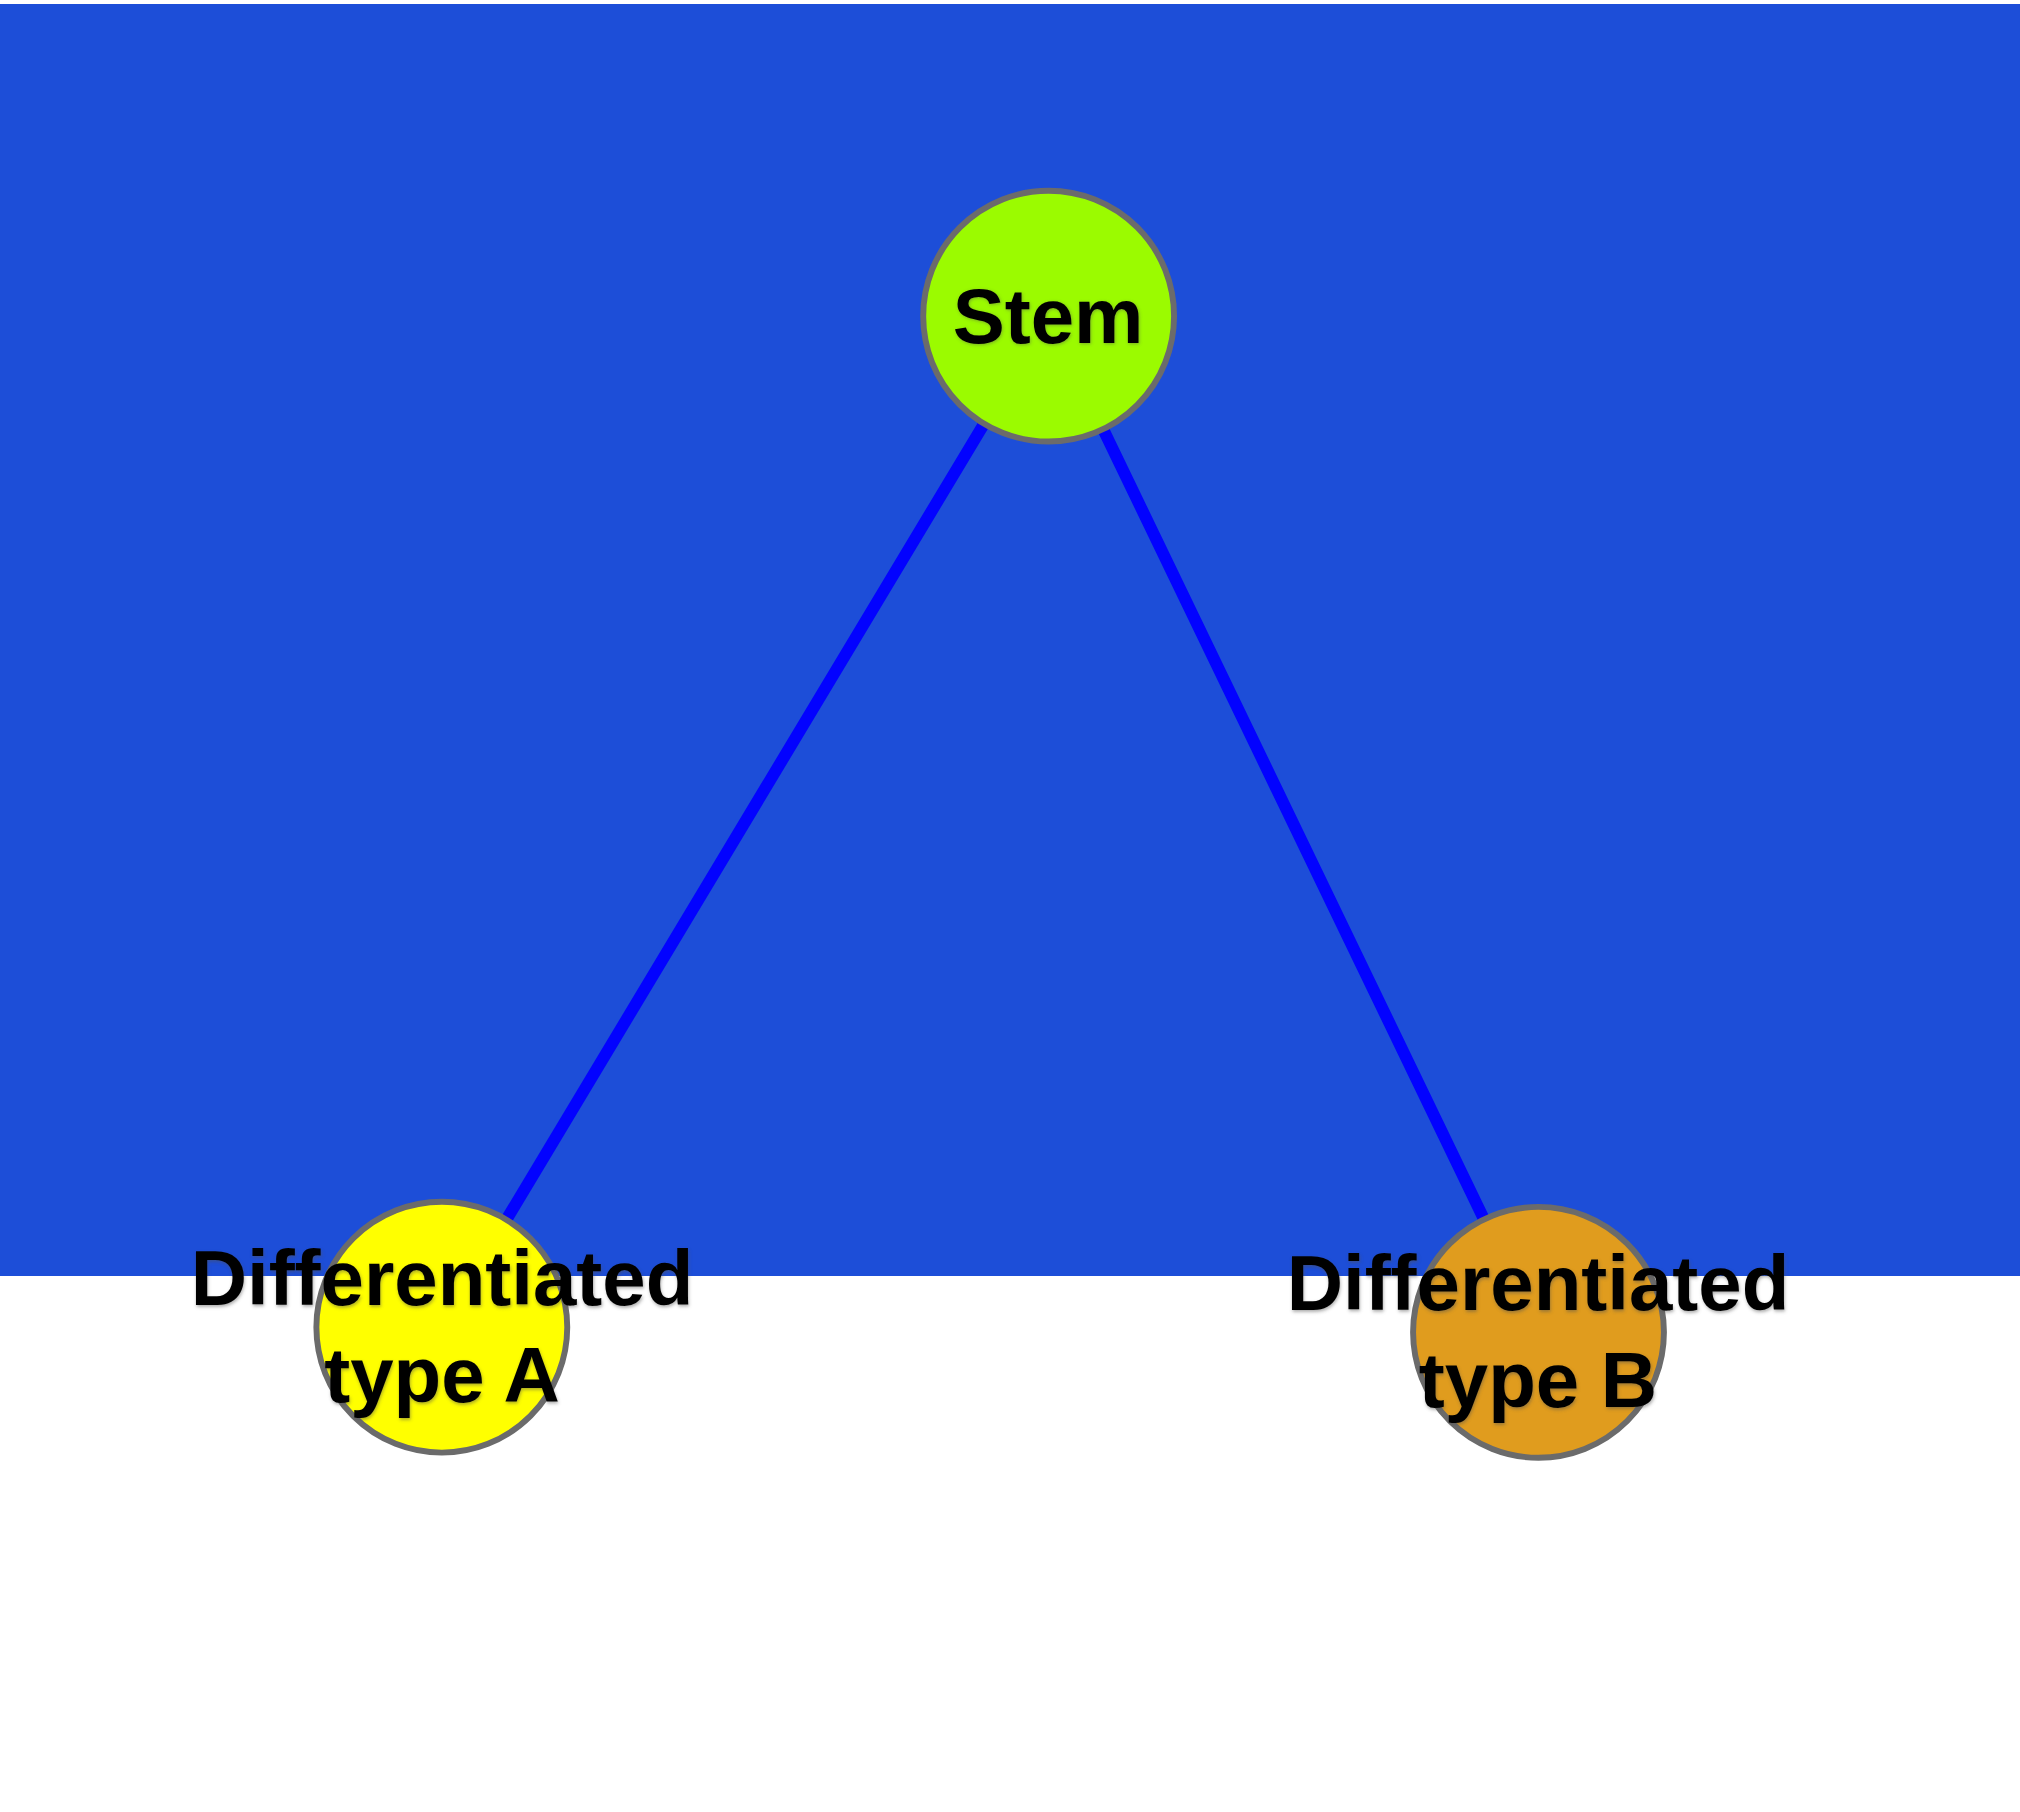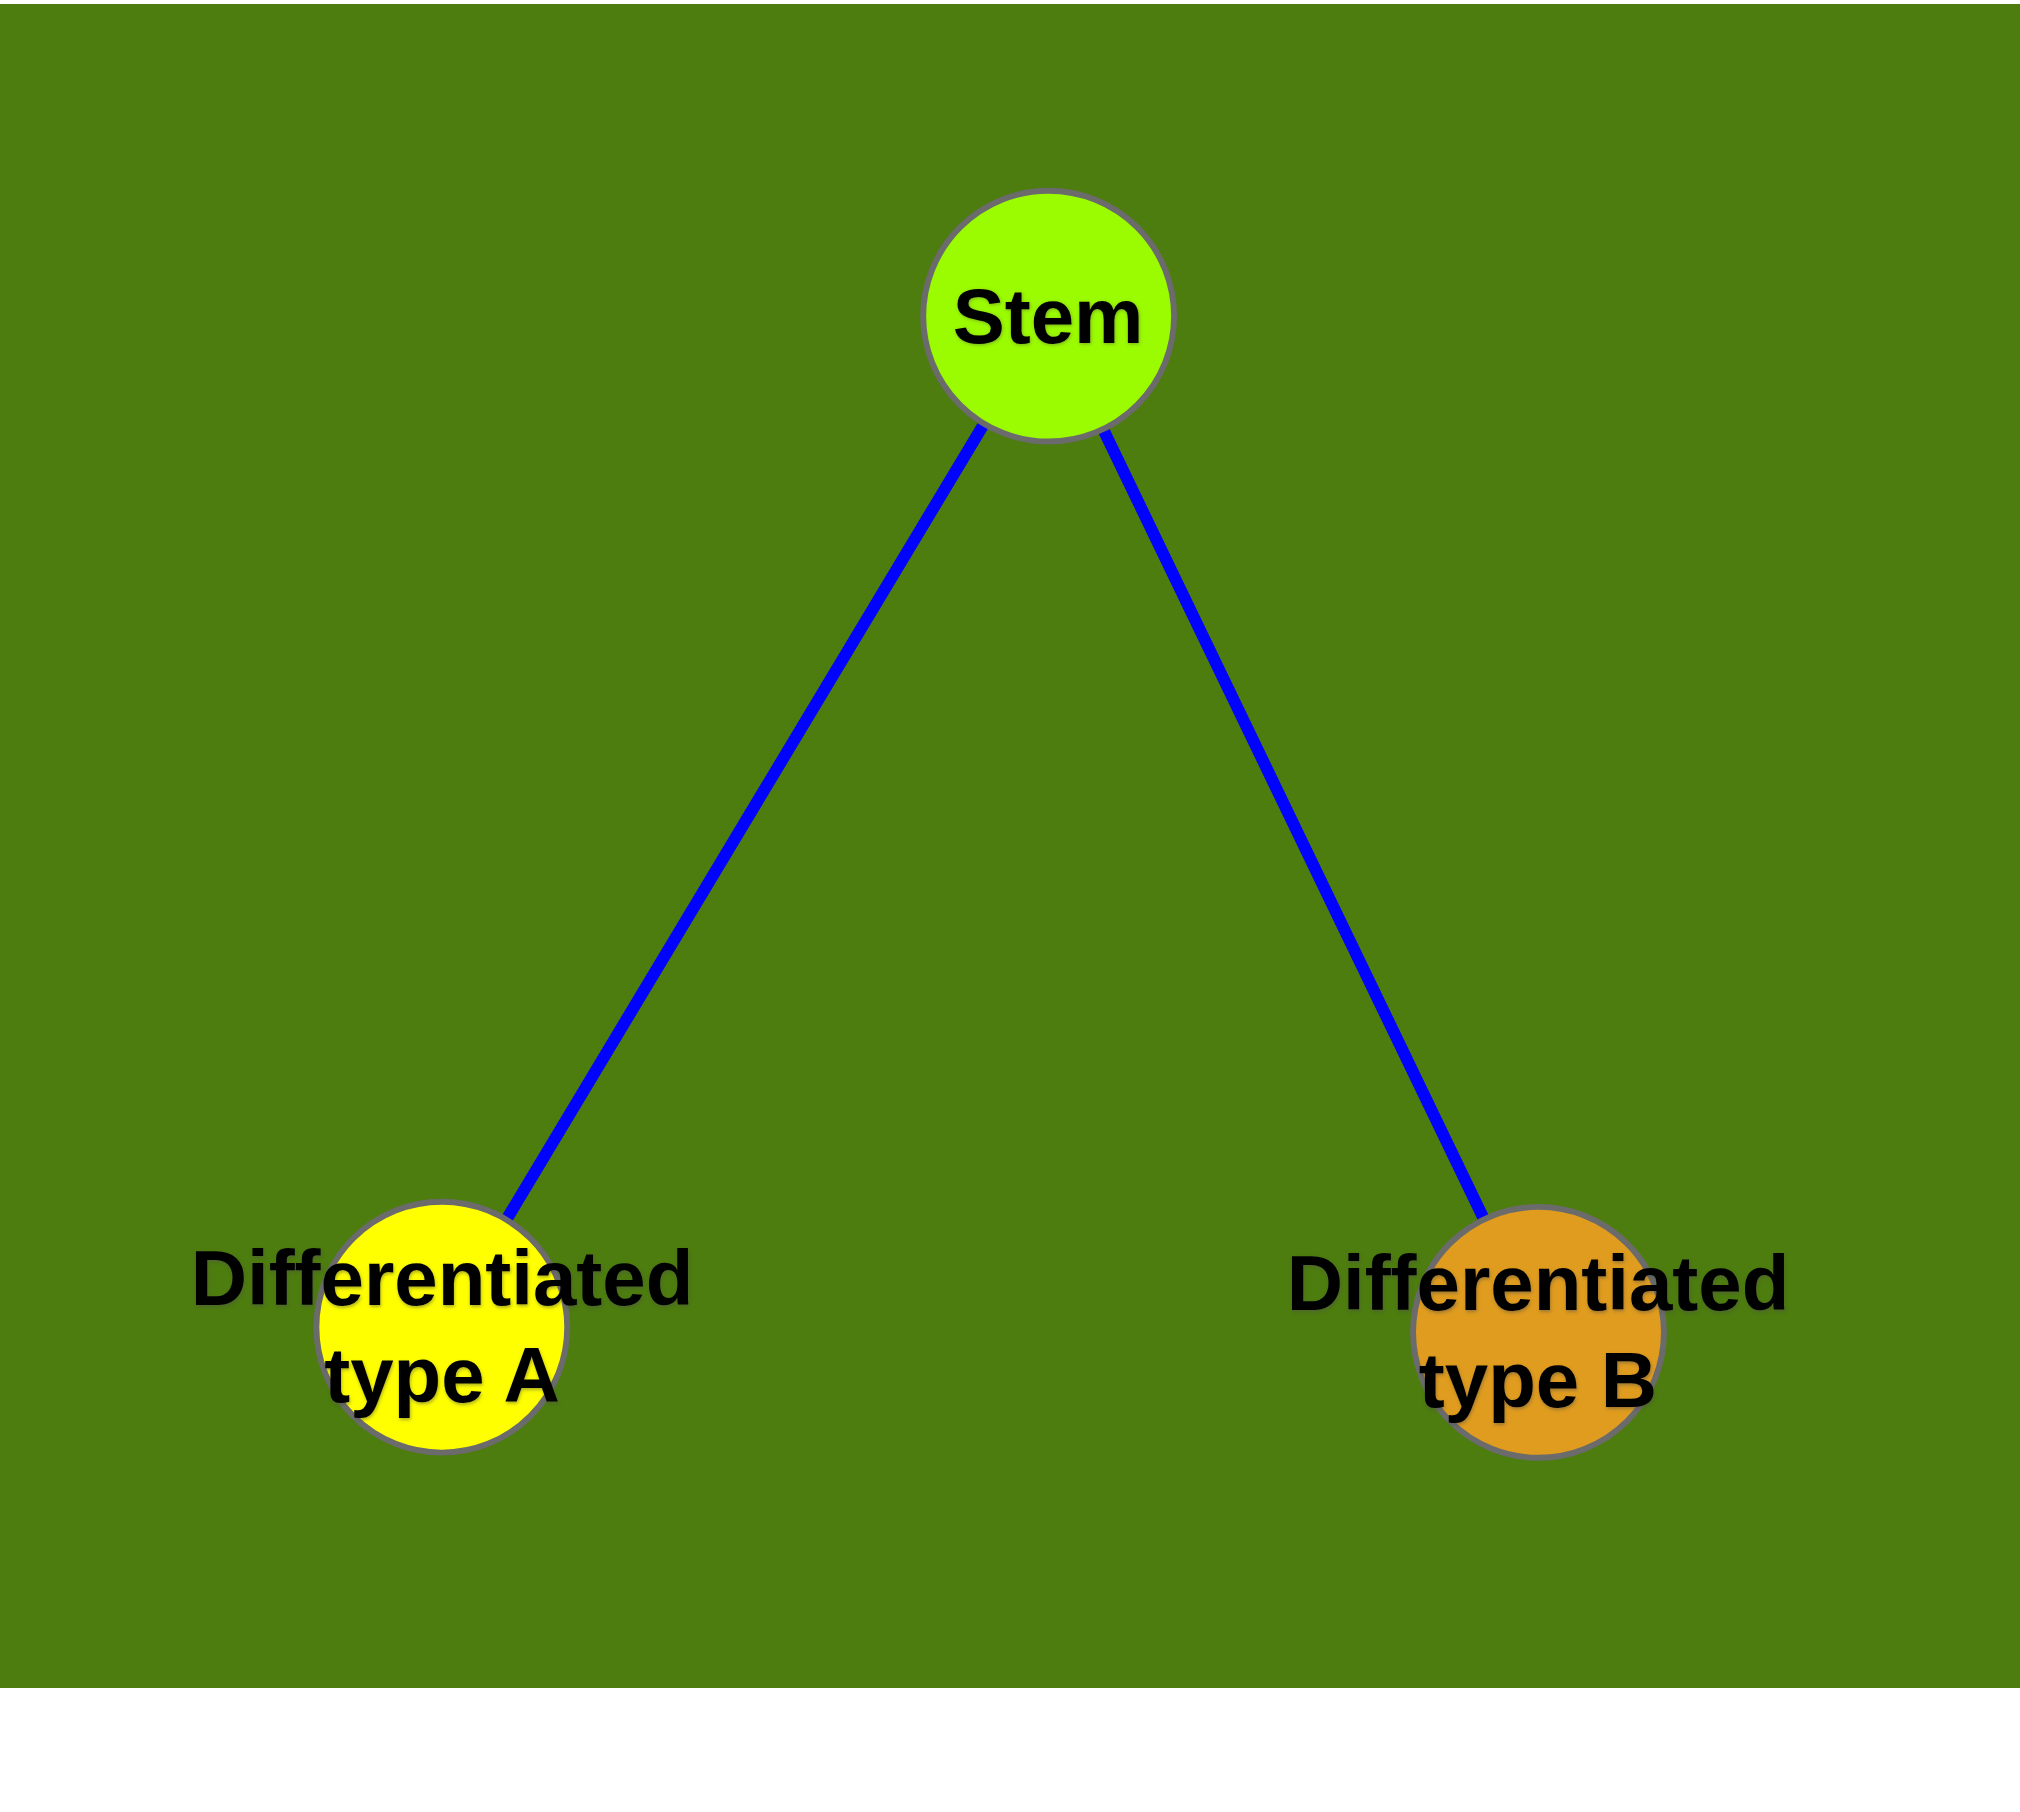--- a/index.html
+++ b/index.html
@@ -9,22 +9,22 @@
   body {
     width: 2021px;
     height: 1812px;
     overflow: hidden;
     background: #ffffff;
     font-family: "Liberation Sans", sans-serif;
   }
   .canvas {
     position: relative;
     width: 2021px;
-    height: 1688px;
-    background: #4d7c0f;
+    height: 1276px;
+    background: #1d4ed8;
   }
   .top-margin {
     position: absolute;
     top: 0;
     left: 0;
     width: 100%;
     height: 4.2px;
     background: #ffffff;
   }
   svg.graph {

